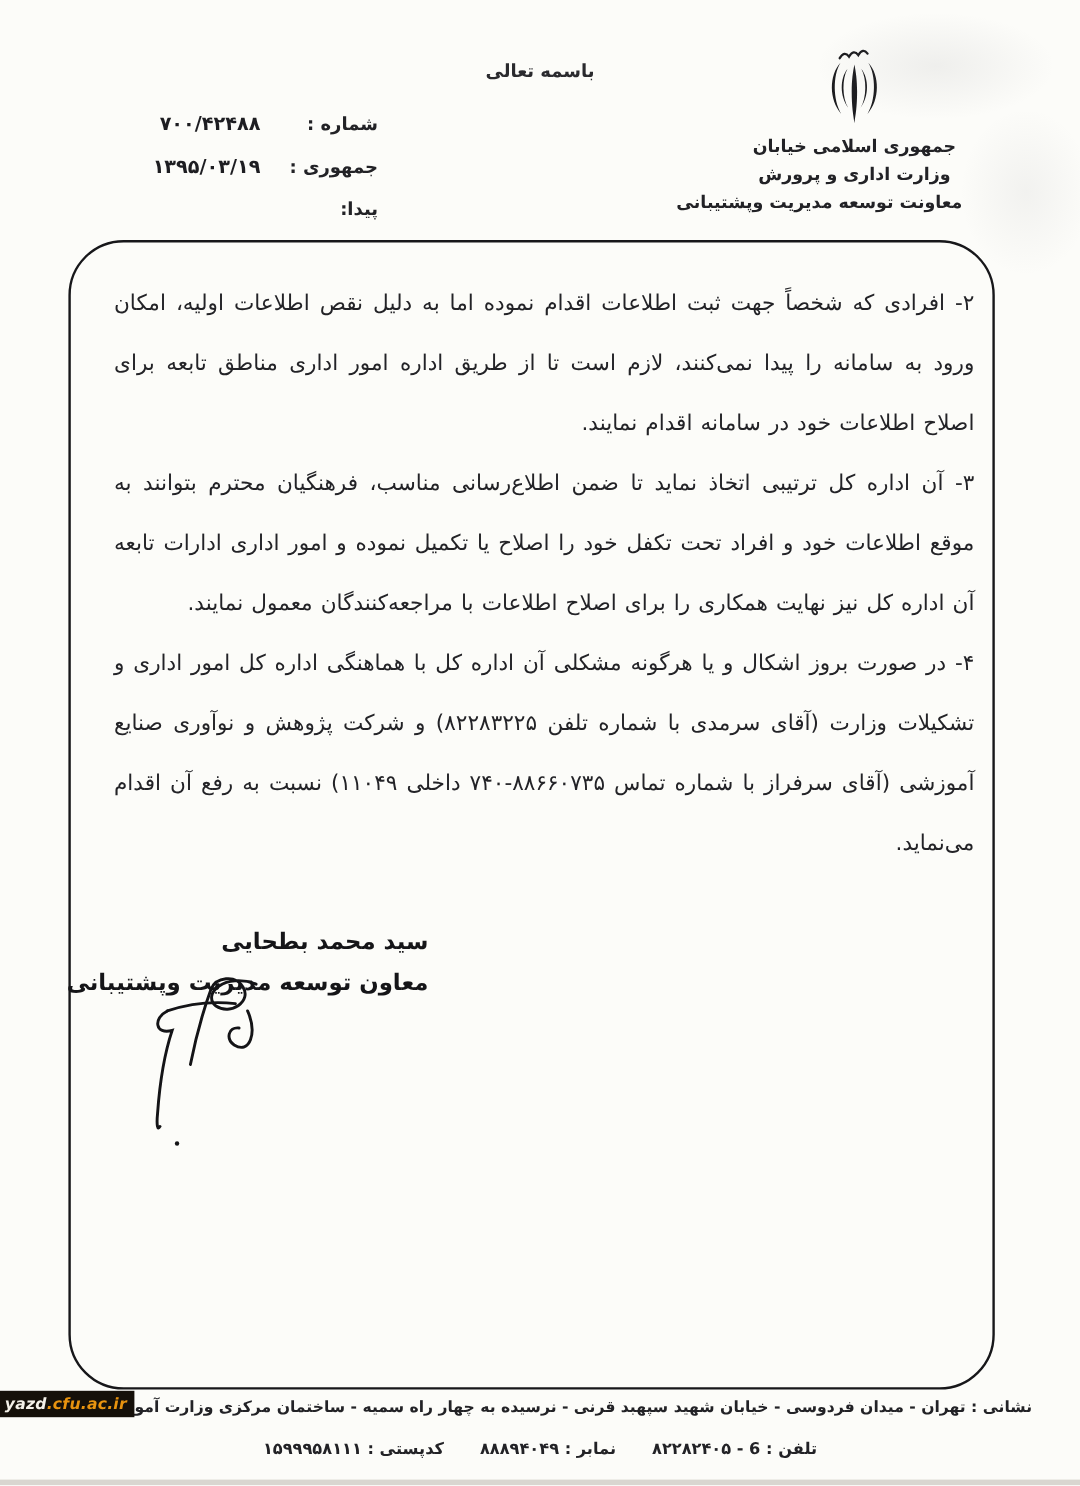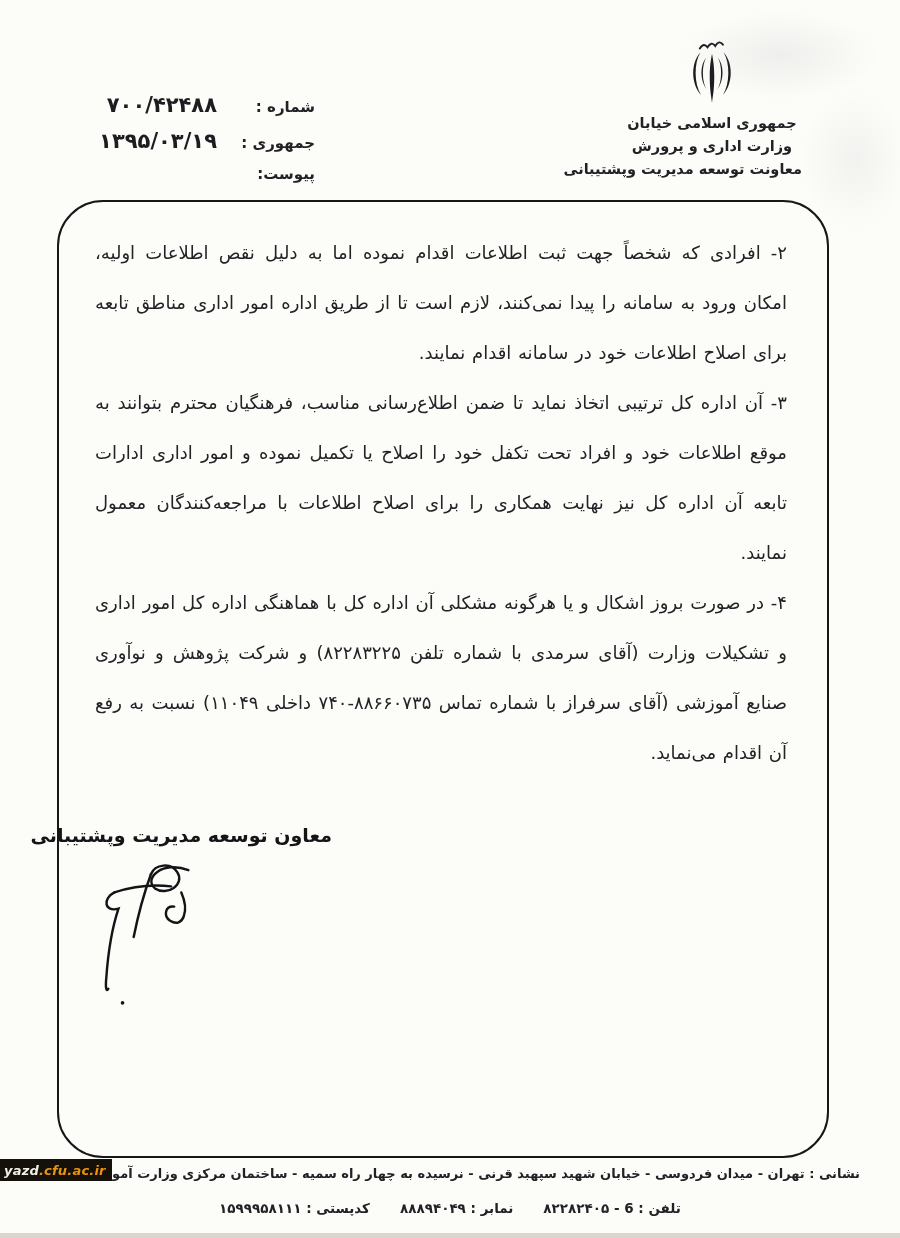--- a/index.html
+++ b/index.html
@@ -30,29 +30,29 @@
   .emblem { width:58px; height:66px; display:block; margin:0 auto 6px auto; }
   .org-line { font-size:14.5px; font-weight:bold; line-height:23px; color:#222226; white-space:nowrap; }
 
   
   .reference {
     position:absolute; top:93px; left:100px; width:215px;
     direction:rtl;
   }
   .meta-row { display:flex; direction:rtl; align-items:baseline; gap:34px; height:36px; }
   .meta-label { width:64px; font-size:15px; font-weight:bold; white-space:nowrap; color:#222226; }
-  .meta-value { font-size:21px; font-weight:bold; letter-spacing:1px; color:#1d1d21; white-space:nowrap; }
+  .meta-value { font-size:16px; font-weight:bold; letter-spacing:1px; color:#1d1d21; white-space:nowrap; }
 
   
   .letter-box {
     position:absolute; top:200px; left:57px;
     width:772px; height:958px;
     border:2.6px solid #17171a;
     border-radius:46px;
-    padding:26px 40px 0 36px;
+    padding:26px 15px 0 36px;
     direction:rtl;
   }
   .body-text p {
     font-size:18px; line-height:50px;
     text-align:justify; color:#232327;
     word-spacing:1px;
   }
 
   
   .sig-block {
@@ -101,20 +101,21 @@
   .smudge-1 { left:680px; top:10px;  width:200px; height:90px;
     background:radial-gradient(ellipse at center, rgba(120,120,125,0.10), rgba(120,120,125,0) 70%); }
   .smudge-2 { left:800px; top:90px;  width:110px; height:140px;
     background:radial-gradient(ellipse at center, rgba(120,120,125,0.08), rgba(120,120,125,0) 70%); }
 </style>
 </head>
 <body>
 
 <div class="page">
 
+  <div class="bismillah">باسمه تعالی</div>
 
   <div class="letterhead">
     <svg class="emblem" viewBox="0 0 90 100" aria-hidden="true">
       <g fill="#1c1c1f" stroke="none">
         <path d="M27,18 C12,34 12,66 28,84 C17,66 17,34 27,18 Z"></path>
         <path d="M36,26 C26,38 26,62 37,76 C29,64 29,38 36,26 Z"></path>
         <path d="M63,18 C78,34 78,66 62,84 C73,66 73,34 63,18 Z"></path>
         <path d="M54,26 C64,38 64,62 53,76 C61,64 61,38 54,26 Z"></path>
         <path d="M45,20 C47,30 48.5,40 48.5,55 C48.5,75 46.5,85 45,96 C43.5,85 41.5,75 41.5,55 C41.5,40 43,30 45,20 Z"></path>
       </g>
@@ -128,33 +129,34 @@
   <div class="reference">
     <div class="meta-row">
       <span class="meta-label">شماره :</span>
       <span class="meta-value">۷۰۰/۴۲۴۸۸</span>
     </div>
     <div class="meta-row">
       <span class="meta-label">جمهوری :</span>
       <span class="meta-value">۱۳۹۵/۰۳/۱۹</span>
     </div>
     <div class="meta-row">
-      <span class="meta-label">پیوست:</span>
+      <span class="meta-label">پیدا:</span>
       <span class="meta-value"></span>
     </div>
   </div>
 
   <div class="letter-box">
     <div class="body-text">
       <p>۲- افرادی که شخصاً جهت ثبت اطلاعات اقدام نموده اما به دلیل نقص اطلاعات اولیه، امکان ورود به سامانه را پیدا نمی‌کنند، لازم است تا از طریق اداره امور اداری مناطق تابعه برای اصلاح اطلاعات خود در سامانه اقدام نمایند.</p>
       <p>۳- آن اداره کل ترتیبی اتخاذ نماید تا ضمن اطلاع‌رسانی مناسب، فرهنگیان محترم بتوانند به موقع اطلاعات خود و افراد تحت تکفل خود را اصلاح یا تکمیل نموده و امور اداری ادارات تابعه آن اداره کل نیز نهایت همکاری را برای اصلاح اطلاعات با مراجعه‌کنندگان معمول نمایند.</p>
       <p>۴- در صورت بروز اشکال و یا هرگونه مشکلی آن اداره کل با هماهنگی اداره کل امور اداری و تشکیلات وزارت (آقای سرمدی با شماره تلفن ۸۲۲۸۳۲۲۵) و شرکت پژوهش و نوآوری صنایع آموزشی (آقای سرفراز با شماره تماس ۸۸۶۶۰۷۳۵-۷۴۰ داخلی ۱۱۰۴۹) نسبت به رفع آن اقدام می‌نماید.</p>
     </div>
 
     <div class="sig-block">
+      <div class="sig-name">سید محمد بطحایی</div>
       <div class="sig-title">معاون توسعه مدیریت وپشتیبانی</div>
       <svg class="sig-scribble" viewBox="0 0 130 150" aria-hidden="true">
         <g fill="none" stroke="#141417" stroke-width="2.4" stroke-linecap="round">
           <path d="M95,12 C70,2 50,20 62,30 C74,38 92,26 84,14 C78,4 62,6 58,16"></path>
           <path d="M58,16 C50,38 45,58 41,78"></path>
           <path d="M22,34 C10,40 12,54 26,50 C20,68 16,90 14,118 C13,128 14,133 16,129"></path>
           <path d="M22,34 C40,28 60,26 78,28"></path>
           <path d="M88,34 C96,52 90,70 77,62 C70,57 72,47 81,48"></path>
         </g>
         <circle cx="30" cy="143" r="1.8" fill="#141417"></circle>

